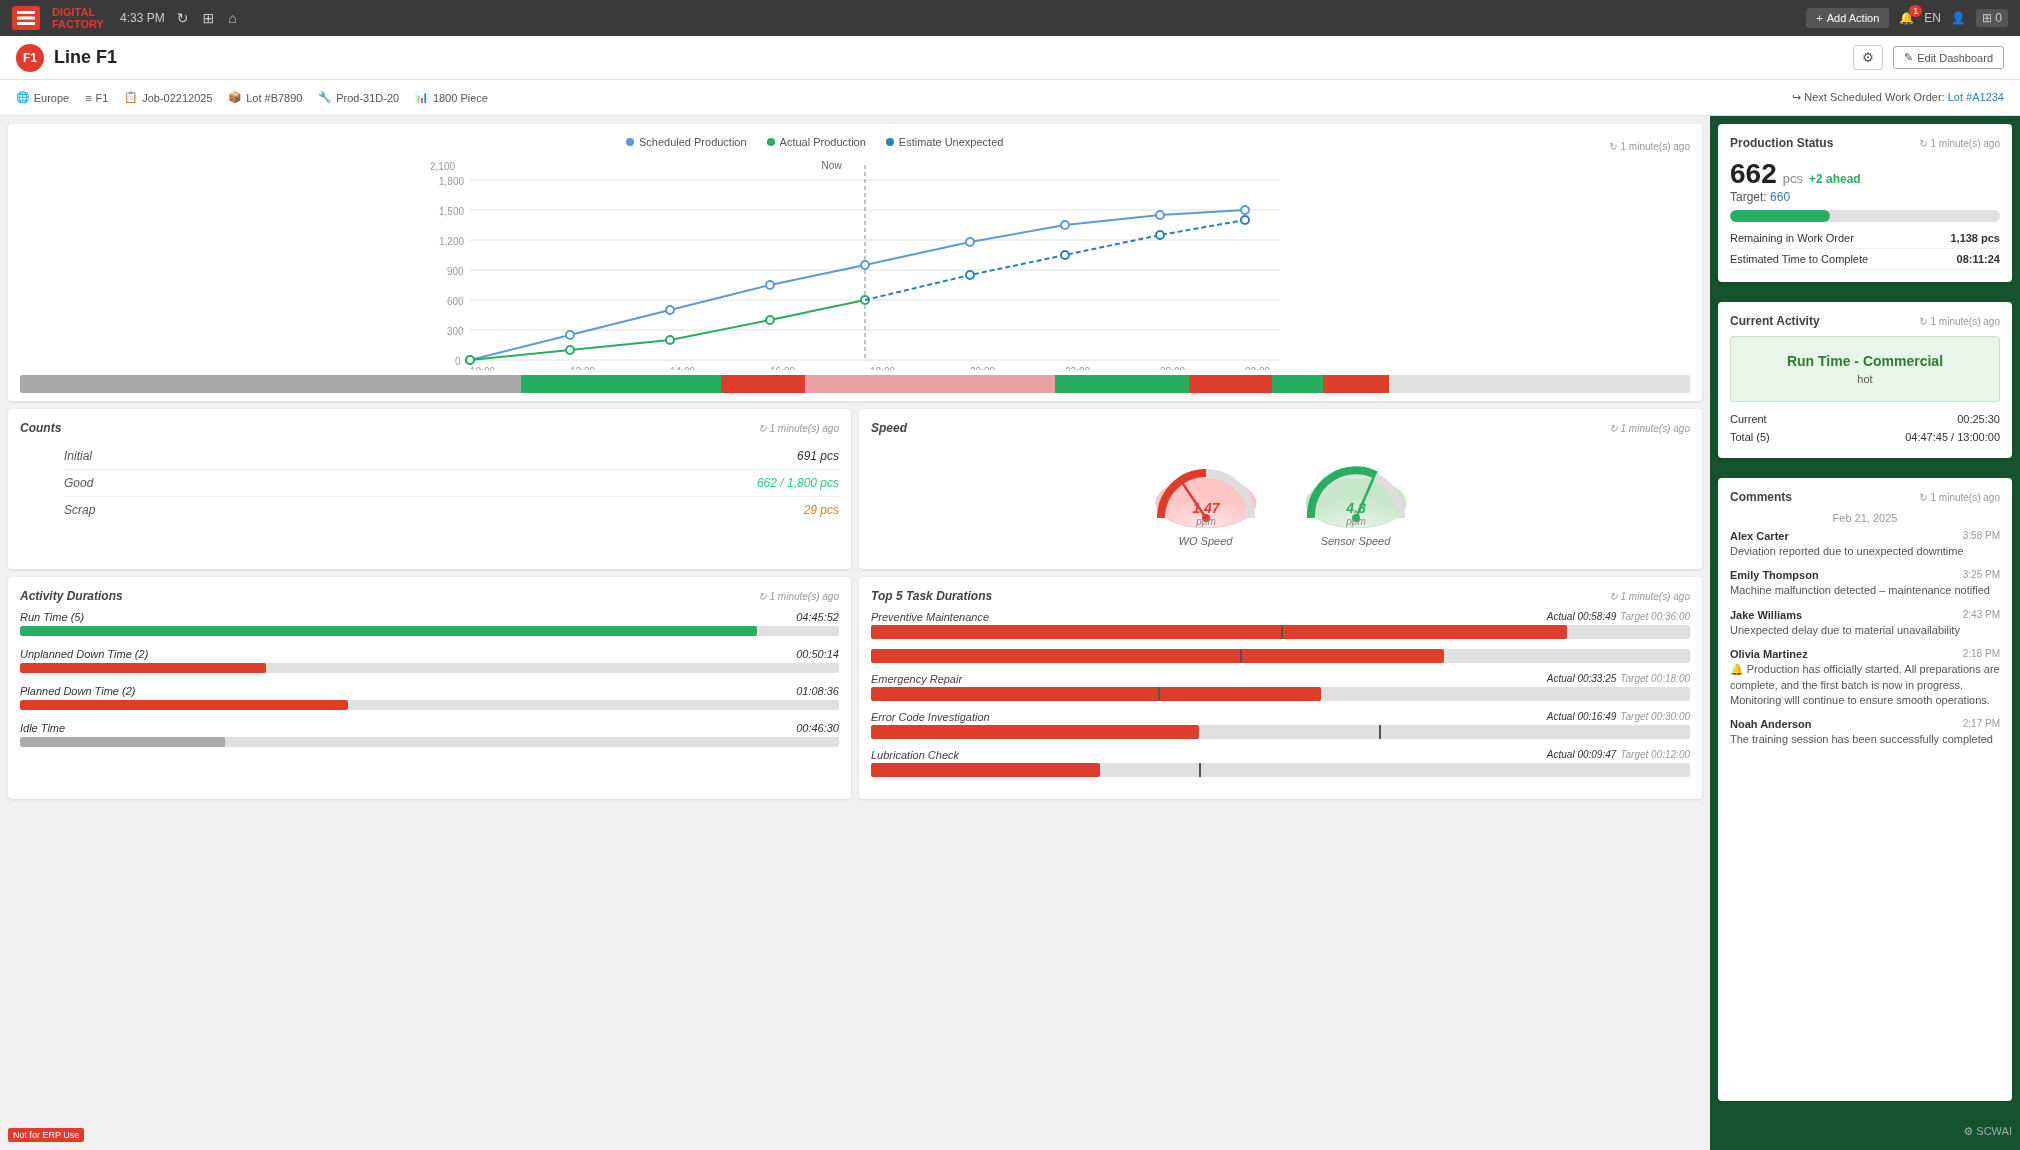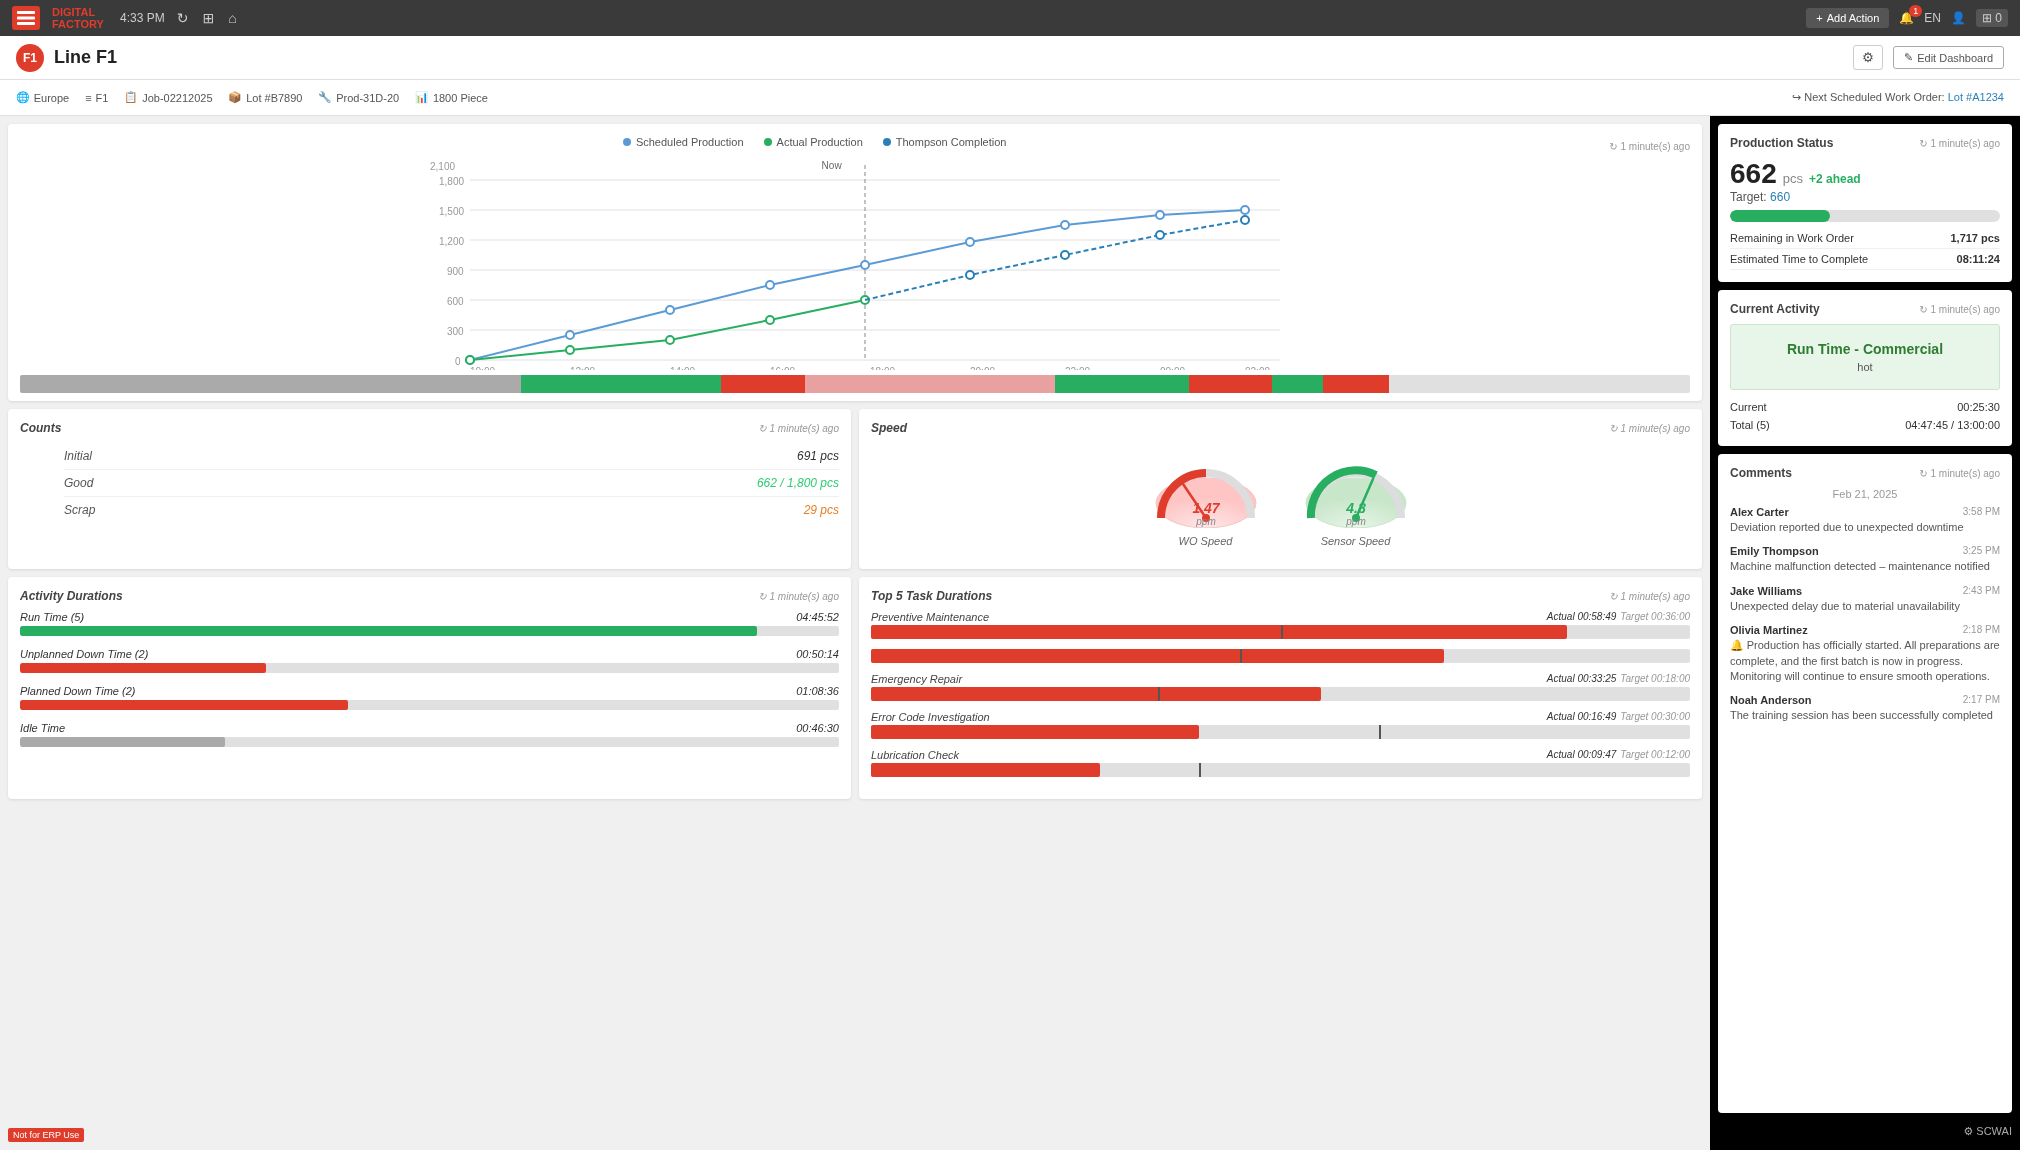--- a/index.html
+++ b/index.html
@@ -27,21 +27,21 @@
 
     
     .breadcrumb-bar { background: #fff; height: 36px; display: flex; align-items: center; padding: 0 16px; border-bottom: 1px solid #e0e0e0; font-size: 11px; color: #555; gap: 16px; }
     .breadcrumb-item { display: flex; align-items: center; gap: 4px; }
     .breadcrumb-right { margin-left: auto; color: #555; font-size: 11px; }
     .breadcrumb-right a { color: #2980b9; text-decoration: none; }
 
     
     .main { display: flex; height: calc(1150px - 36px - 44px - 36px); overflow: hidden; }
     .left-panel { flex: 1; overflow-y: auto; padding: 8px; display: flex; flex-direction: column; gap: 8px; }
-    .right-panel { width: 310px; overflow-y: auto; padding: 8px; display: flex; flex-direction: column; gap: 8px; background: #000000; }
+    .right-panel { width: 310px; overflow-y: auto; padding: 8px; display: flex; flex-direction: column; gap: 20px; background: #14532d; }
 
     
     .card { background: #fff; border-radius: 4px; box-shadow: 0 1px 3px rgba(0,0,0,0.1); padding: 12px; }
     .card-header { display: flex; align-items: center; justify-content: space-between; margin-bottom: 8px; }
     .card-title { font-size: 12px; font-weight: 600; color: #444; }
     .refresh-text { font-size: 10px; color: #999; }
 
     
     .chart-card { background: #fff; border-radius: 4px; box-shadow: 0 1px 3px rgba(0,0,0,0.1); padding: 12px 12px 8px; }
     .chart-legend { display: flex; gap: 20px; justify-content: center; margin-bottom: 8px; font-size: 11px; color: #555; }
@@ -200,21 +200,21 @@
           <div class="legend-item">
             <div class="legend-dot" style="background:#5b9bd5;"></div>
             <span>Scheduled Production</span>
           </div>
           <div class="legend-item">
             <div class="legend-dot" style="background:#27ae60;"></div>
             <span>Actual Production</span>
           </div>
           <div class="legend-item">
             <div class="legend-dot" style="background:#2980b9;"></div>
-            <span>Thompson Completion</span>
+            <span>Estimate Unexpected</span>
           </div>
         </div>
         <span class="refresh-text">↻ 1 minute(s) ago</span>
       </div>
       <div style="position:relative;">
         <div class="now-label" style="left:48%;top:0;">Now</div>
         <svg width="100%" height="210" viewBox="0 0 860 210">
 
           <text x="30" y="205" font-size="10" fill="#999">0</text>
           <text x="22" y="175" font-size="10" fill="#999">300</text>
@@ -487,21 +487,21 @@
         <span class="prod-ahead">+2 ahead</span>
       </div>
       <div style="font-size:12px;color:#555;margin-bottom:4px;">
         Target: <span class="prod-target">660</span>
       </div>
       <div class="progress-bar-wrap">
         <div class="progress-bar-fill" style="width:37%;"></div>
       </div>
       <div class="prod-info-row">
         <span>Remaining in Work Order</span>
-        <strong>1,717 pcs</strong>
+        <strong>1,138 pcs</strong>
       </div>
       <div class="prod-info-row">
         <span>Estimated Time to Complete</span>
         <strong>08:11:24</strong>
       </div>
     </div>
 
     <div class="card">
       <div class="card-header">
         <span class="card-title">Current Activity</span>

